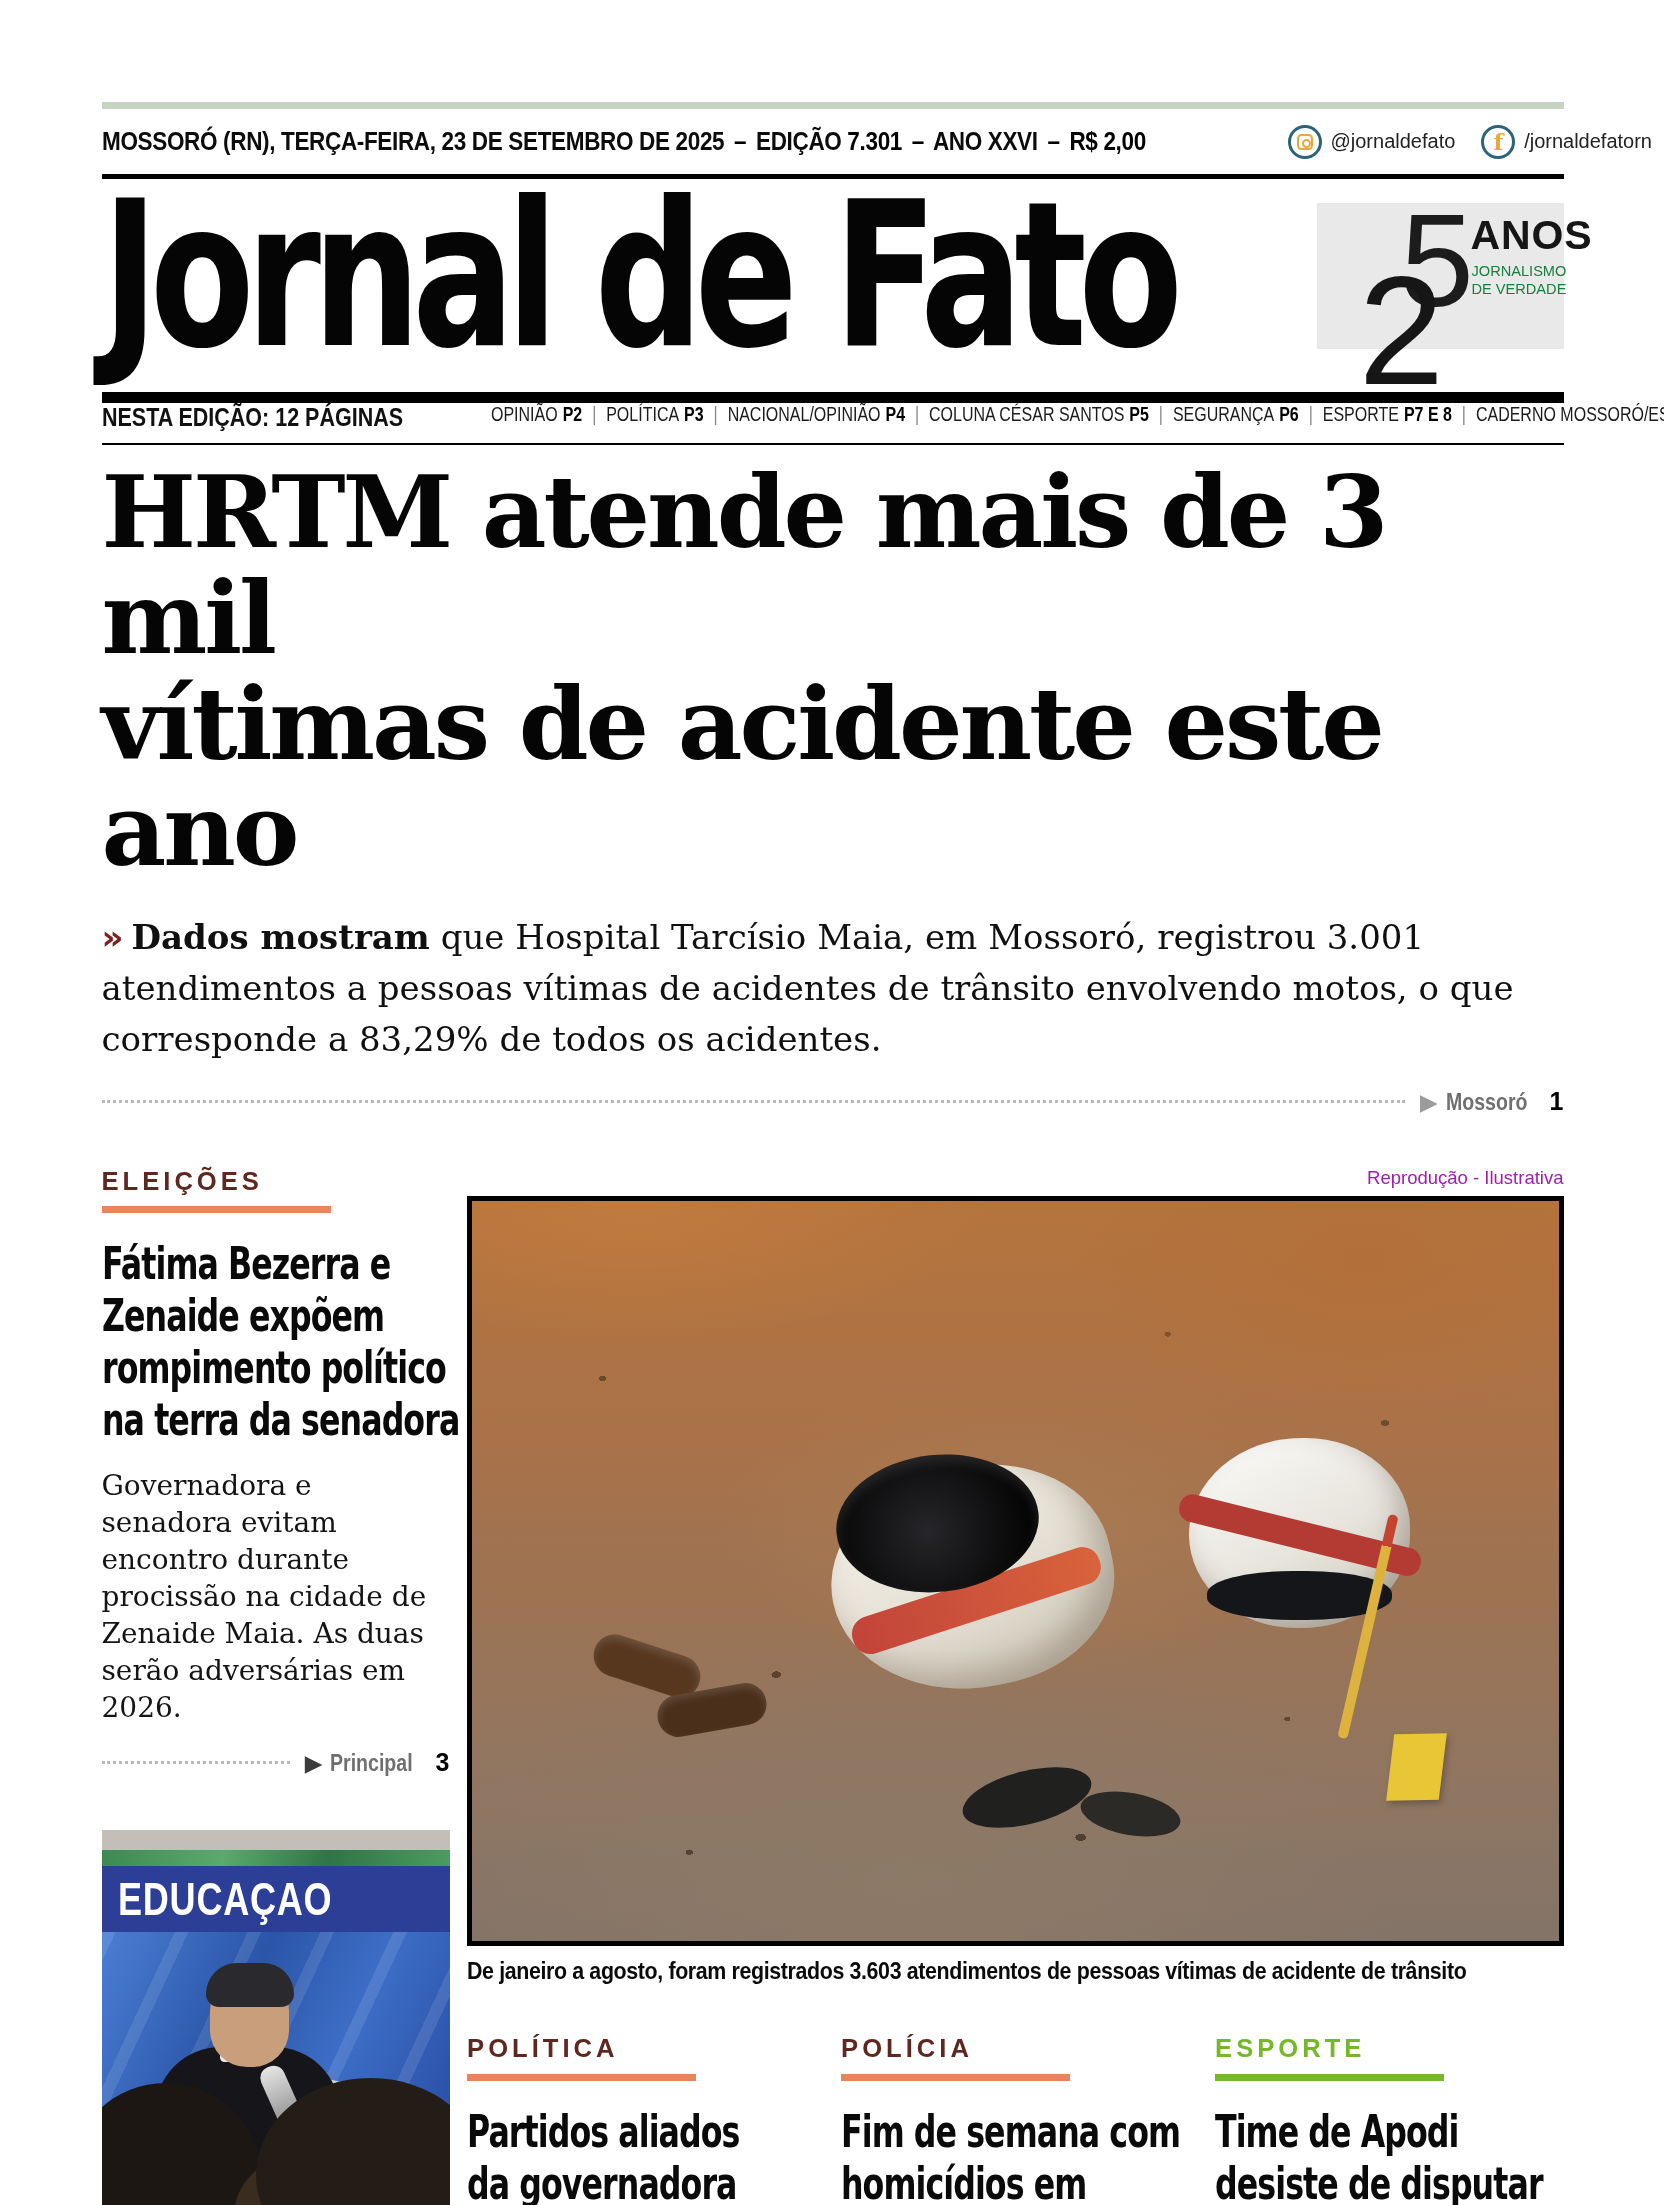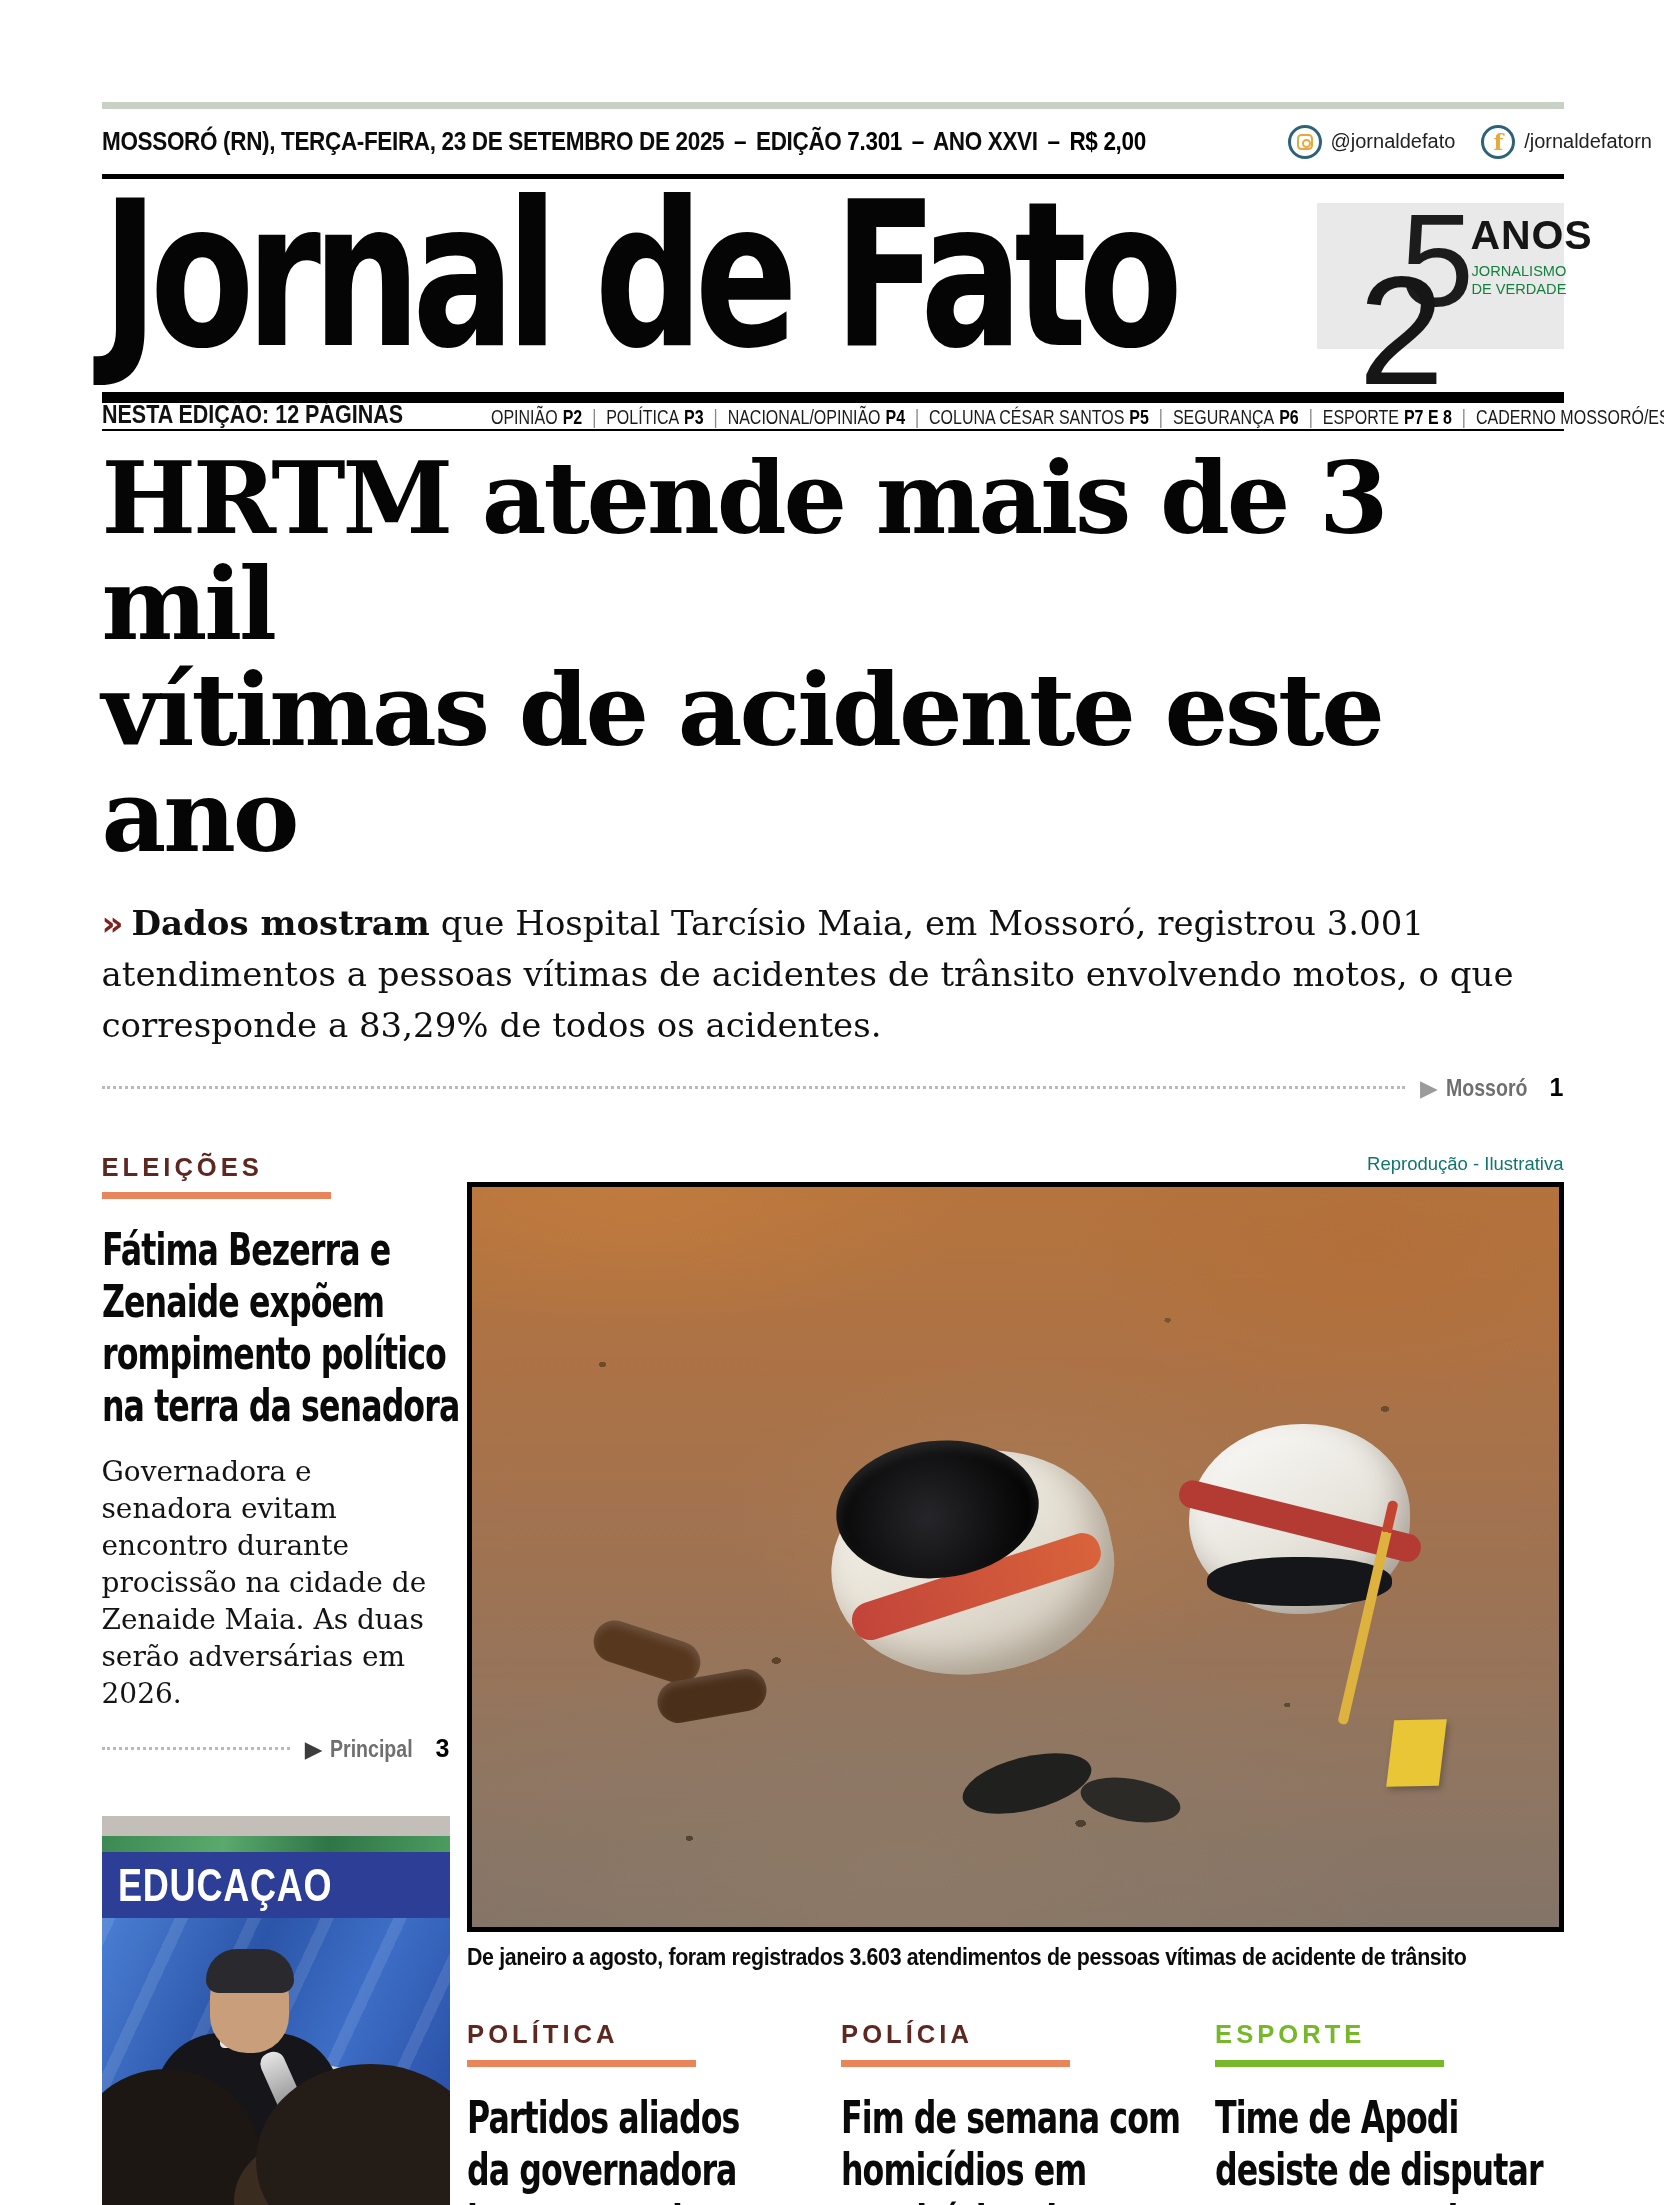--- a/index.html
+++ b/index.html
@@ -23,21 +23,21 @@
   
   .masthead{position:relative;height:207px;margin-top:4.4px}
   .mast-title{font-family:"DejaVu Sans",sans-serif;font-weight:700;font-size:190px;line-height:198px;letter-spacing:-10.6px;transform:scale(.8,1.06);transform-origin:left bottom;white-space:nowrap;color:#050505}
   .anniv{position:absolute;right:0;top:20px;width:247px;height:146px;background:#e9e9e9}
   .an-5{position:absolute;left:84px;top:-8.8px;font-size:132px;line-height:1;color:#1c1c1c;letter-spacing:-3.5px}
   .an-2{position:absolute;left:42px;top:51px;font-size:154px;line-height:1;color:#161616;z-index:2}
   .an-anos{position:absolute;left:154px;top:8.8px;font-weight:700;font-size:41px;letter-spacing:0.9px;color:#161616}
   .an-tag{position:absolute;left:155px;top:60px;font-size:14.6px;line-height:17.6px;color:#15803d}
 
   .rule-thick{height:10.6px;background:#000;margin-top:1.8px}
-  .nav{display:flex;align-items:flex-end;height:28px;border-bottom:2.6px solid #000;gap:31px}
+  .nav{display:flex;align-items:flex-start;height:42px;border-bottom:2.6px solid #000;gap:31px}
   .nav-left{font-weight:700;font-size:25.6px;transform:scaleX(.84);transform-origin:left center;white-space:nowrap}
   .nav-items{display:flex;align-items:center;gap:11.5px;font-size:20px;transform:scaleX(.80);transform-origin:left center;white-space:nowrap;color:#1b1b1b}
   .nav-item{display:flex;align-items:baseline;gap:6.2px}
   .nv-page{font-weight:700;color:#000}
   .nv-sep{color:#888;font-weight:400;padding:0 0.9px}
 
   
   .lead-hl{font-family:"DejaVu Serif",serif;font-weight:700;font-size:100px;line-height:106px;letter-spacing:-3.1px;margin-top:14px;color:#050505}
   .lead-hl span{display:block}
   .deck{font-family:"DejaVu Serif",serif;font-size:34px;line-height:51px;margin-top:29px;color:#101010}
@@ -82,21 +82,21 @@
   .crowd-l{position:absolute;left:-31px;bottom:-26.5px;width:190px;height:185px;background:#1c1713;border-radius:50%}
   .crowd-m{position:absolute;left:132px;bottom:-40px;width:168px;height:132px;background:#3b2c20;border-radius:50%}
   .crowd-r{position:absolute;right:-35px;bottom:-31px;width:229px;height:194px;background:#241c16;border-radius:50%}
   .flowers{position:absolute;left:190px;bottom:66px;width:57px;height:44px;background:
     radial-gradient(9.7px 9.7px at 25% 30%,#fff 55%,rgba(0,0,0,0) 60%),
     radial-gradient(8.8px 8.8px at 65% 20%,#dce8ff 55%,rgba(0,0,0,0) 60%),
     radial-gradient(10.6px 10.6px at 45% 70%,#fff 55%,rgba(0,0,0,0) 60%),
     radial-gradient(8px 8px at 80% 60%,#cfe0ff 55%,rgba(0,0,0,0) 60%)}
 
   
-  .credit{text-align:right;color:#0f766e;font-size:18.5px;margin-bottom:7px}
+  .credit{text-align:right;color:#a21caf;font-size:18.5px;margin-bottom:7px}
   .photo{height:750px;border:5.3px solid #000;position:relative;overflow:hidden;background:
     radial-gradient(573px 229px at 15% 0%,#c07a3e,rgba(0,0,0,0) 62%),
     radial-gradient(485px 273px at 82% 8%,#b26f3a,rgba(0,0,0,0) 60%),
     radial-gradient(419px 229px at 50% 45%,#a97a52,rgba(0,0,0,0) 70%),
     radial-gradient(662px 331px at 40% 92%,#8d7966,rgba(0,0,0,0) 75%),
     linear-gradient(180deg,#b5743d 0%,#aa7248 30%,#9c7354 55%,#8f7662 80%,#837468 100%)}
   .speck{position:absolute;inset:0;background:
     radial-gradient(6.2px 4.4px at 12% 24%,#6e4a2c 60%,rgba(0,0,0,0) 62%),
     radial-gradient(8px 5.3px at 28% 64%,#5d432c 60%,rgba(0,0,0,0) 62%),
     radial-gradient(5.3px 4px at 64% 18%,#7a5433 60%,rgba(0,0,0,0) 62%),

